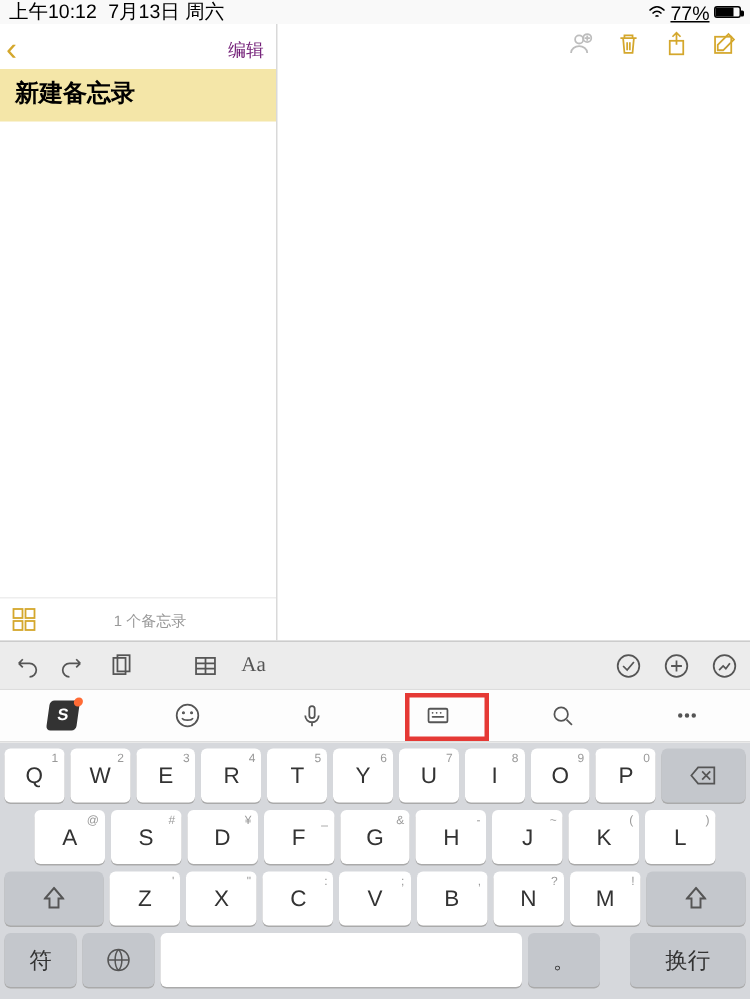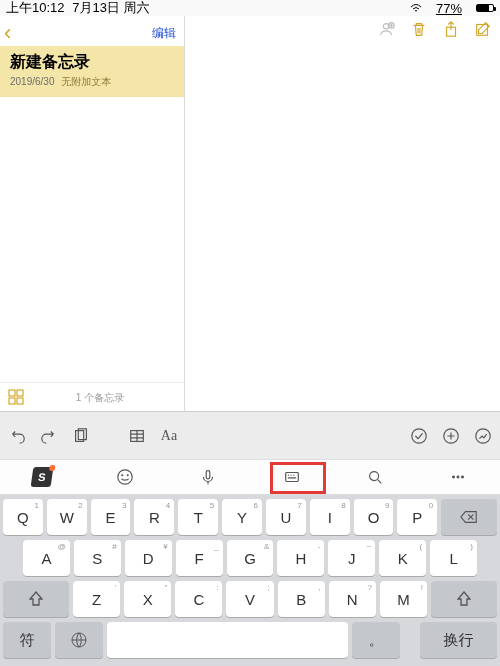--- a/index.html
+++ b/index.html
@@ -2,49 +2,49 @@
 <html><head>
 <meta charset="utf-8">
 <style>
   * { margin: 0; padding: 0; box-sizing: border-box; font-family: -apple-system, "Helvetica Neue", sans-serif; }
   html, body { width: 500px; height: 666px; overflow: hidden; background: #fff; }
   .app { display: flex; flex-direction: column; height: 100%; }
 
   
   .status { height: 16px; display: flex; align-items: center; justify-content: space-between; font-size: 13px; padding: 0 6px; background: #f9f9f9; }
   .status-left span { margin-right: 4px; }
-  .status-right { display: flex; align-items: center; gap: 14px; text-decoration: underline; }
+  .status-right { display: flex; align-items: center; gap: 3px; text-decoration: underline; }
   .battery { width: 18px; height: 8px; border: 1px solid #000; border-radius: 2px; position: relative; }
   .battery::after { content:''; position:absolute; right:-3px; top:2px; width:2px; height:4px; background:#000; border-radius:0 1px 1px 0;}
   .battery-fill { background:#000; height:100%; width:77%; }
 
   
   .main { flex: 1; display: flex; background: #fff; min-height: 0; }
   .sidebar { width: 185px; border-right: 1px solid #d9d9d9; display: flex; flex-direction: column; }
   .sidebar-head { display:flex; align-items:center; justify-content:space-between; padding: 4px 8px 0 4px; }
   .back-chevron { color:#d4a72c; font-size:22px; font-weight:200; }
-  .edit-btn { color:#1d4ed8; font-size:12px; }
+  .edit-btn { color:#701a75; font-size:12px; }
   .sidebar-title { font-size:22px; font-weight:700; padding: 2px 10px 8px; }
   .note-item { background:#f4e6a8; padding:6px 10px 8px; }
   .note-item .t { font-size:16px; font-weight:600; }
   .note-item .s { font-size:10px; color:#8a7a3a; margin-top:2px; }
   .note-item .s .date { color:#6b6b6b; margin-right:4px;}
   .sidebar-spacer { flex:1; }
   .sidebar-foot { display:flex; align-items:flex-end; padding:6px 8px; font-size:10px; color:#999; border-top:1px solid #eee;}
   .grid-icon { width:16px; height:16px; }
   .grid-icon rect { fill:none; stroke:#d4a72c; stroke-width:1.2; }
   .count { flex:1; text-align:center; }
 
   .editor { flex:1; position:relative; }
   .editor-toolbar { position:absolute; top:4px; right:8px; display:flex; gap:14px; align-items:center; }
   .editor-toolbar svg, .editor-toolbar .ic { width:18px; height:18px; stroke:#bdbdbd; fill:none; stroke-width:1.3; }
   .editor-toolbar .gold { stroke:#d4a72c; }
 
   
-  .accessory { height:48px; background:#ececec; display:flex; align-items:center; padding:0 8px; gap:14px; border-top:1px solid #ccc;}
+  .accessory { height:32px; background:#ececec; display:flex; align-items:center; padding:0 8px; gap:14px; border-top:1px solid #ccc;}
   .accessory .spacer { flex:1; }
   .ac-ic { width:18px; height:18px; stroke:#555; fill:none; stroke-width:1.3; display:flex; align-items:center; justify-content:center; font-size:14px; color:#555;}
 
   
   .kb-toolbar { height:36px; background:#fdfdfd; display:flex; align-items:center; justify-content:space-around; border-top:1px solid #ddd; border-bottom:1px solid #ddd; position:relative;}
   .kb-tool { width:56px; height:28px; display:flex; align-items:center; justify-content:center; color:#555; font-size:16px; }
   .kb-tool svg { width:18px; height:18px; stroke:#555; fill:none; stroke-width:1.3;}
   .highlight-box { position:absolute; border:3px solid #e53935; width:56px; height:32px; left:270px; top:2px; }
   .s-badge { width:20px; height:20px; background:#333; color:#fff; font-weight:700; font-size:11px; display:flex; align-items:center; justify-content:center; border-radius:3px; transform:skewX(-8deg); position:relative;}
   .s-badge::after { content:''; position:absolute; top:-2px; right:-2px; width:6px; height:6px; background:#ff6b35; border-radius:50%;}
@@ -82,24 +82,20 @@
   </div>
 
   <div class="main">
     <div class="sidebar">
       <div class="sidebar-head">
         <span class="back-chevron">‹</span>
         <span class="edit-btn">编辑</span>
       </div>
       <div class="note-item">
         <div class="t">新建备忘录</div>
-        <div class="s">
-          <span class="date">2019/6/30</span>
-          <span>无附加文本</span>
-        </div>
       </div>
       <div class="sidebar-spacer"></div>
       <div class="sidebar-foot">
         <svg class="grid-icon" viewBox="0 0 16 16">
           <rect x="1" y="1" width="6" height="6"></rect>
             <rect x="9" y="1" width="6" height="6"></rect>
           <rect x="1" y="9" width="6" height="6"></rect>
             <rect x="9" y="9" width="6" height="6"></rect>
         </svg>
         <span class="count">1 个备忘录</span>

